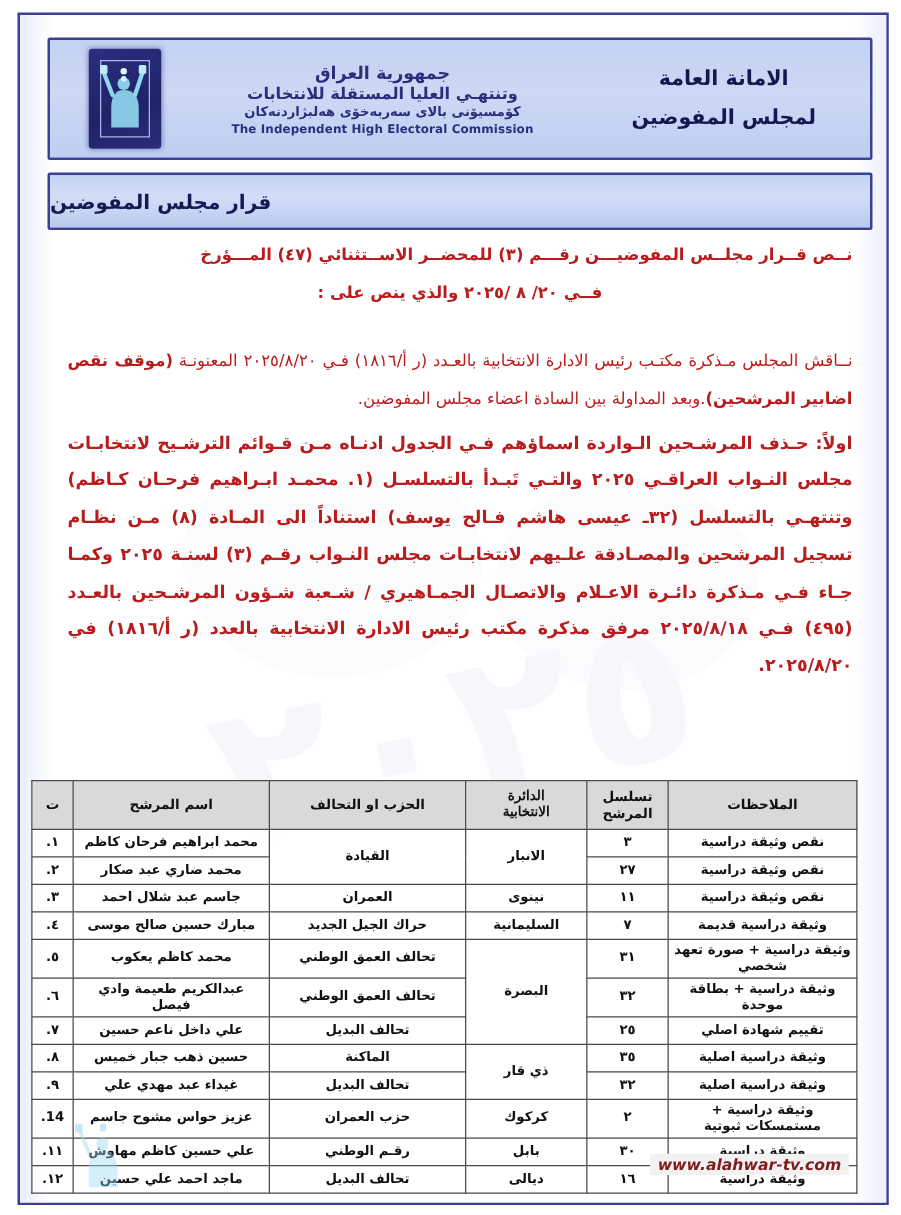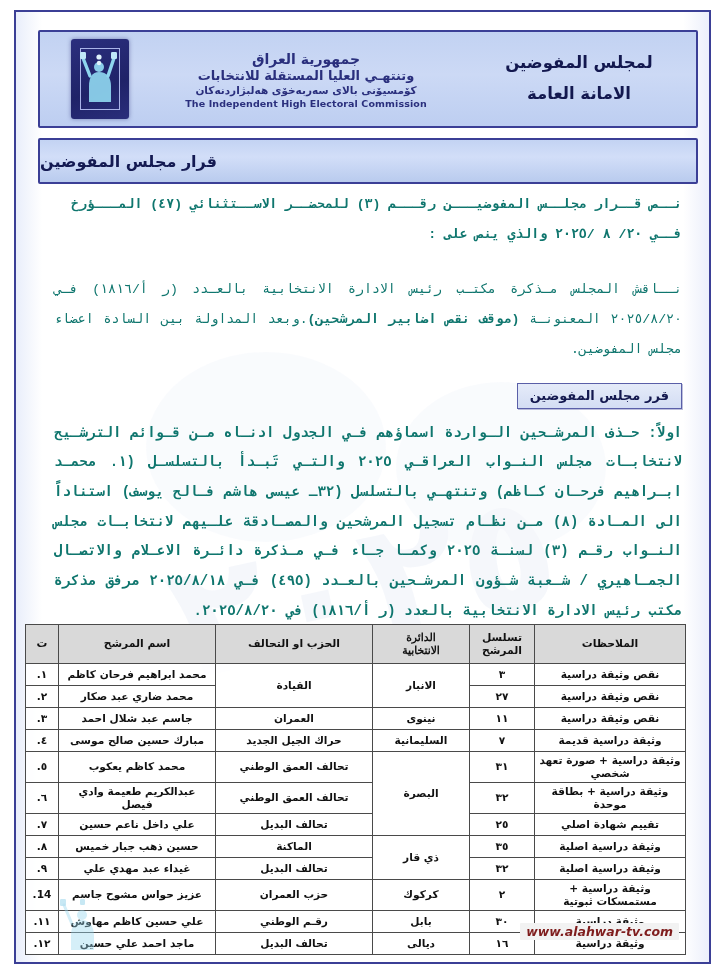--- a/index.html
+++ b/index.html
@@ -177,34 +177,33 @@
 
   
   .doc-body {
     position: absolute;
     left: 22px;
     top: 178px;
     width: 660px;
   }
   .para {
     font-size: 13.2px;
-    color: #0f766e;
+    color: #b91c1c;
     line-height: 2.25;
     text-align: justify;
     font-weight: bold;
     padding: 0 16px;
-    font-family: Liberation Mono, monospace;
   }
   .para.intro {
     text-align: justify;
     letter-spacing: 0.2px;
     margin-bottom: 26px;
   }
   .para.intro .l1 { display: block; text-align: justify; }
-  .para.intro .l2 { display: block; }
+  .para.intro .l2 { display: block; text-align: center; }
   .para.note {
     margin-bottom: 6px;
     font-weight: normal;
   }
   .para.note b { font-weight: bold; }
 
   
   .badge-row {
     padding: 0 16px;
     margin-top: 18px;
@@ -297,22 +296,22 @@
     <div class="watermark">
       <div class="wm-blob" style="left:130px;top:10px;width:240px;height:190px;"></div>
       <div class="wm-blob" style="left:380px;top:40px;width:210px;height:170px;"></div>
       <div class="wm-text">٢٠٢٥</div>
     </div>
 
     <div class="content">
 
       <div class="header">
         <div class="header-right">
+          <div>الامانة العامة</div>
           <div>لمجلس المفوضين</div>
-          <div>الامانة العامة</div>
         </div>
 
         <div class="header-titles">
           <div class="lg-line1">جمهورية العراق</div>
           <div class="lg-line2">وتنتهـي العليا المستقلة للانتخابات</div>
           <div class="lg-line3">كۆمسیۆنی بالای سەربەخۆی هەلبژاردنەكان</div>
           <div class="lg-line4">The Independent High Electoral Commission</div>
         </div>
 
         <div class="header-logo-wrap">
@@ -341,23 +340,20 @@
         <div class="para intro">
           <span class="l1">نــص قــرار مجلــس المفوضيـــن رقـــم (٣) للمحضــر الاســتثنائي (٤٧) المـــؤرخ</span>
           <span class="l2">فــي  ٢٠/ ٨ /٢٠٢٥ والذي ينص على :</span>
         </div>
 
         <div class="para note">
           <span>نــاقش المجلس مـذكرة مكتـب رئيس الادارة الانتخابية بالعـدد (ر أ/١٨١٦) فـي ٢٠٢٥/٨/٢٠ المعنونـة</span>
           <b>(موقف نقص اضابير المرشحين)</b><span>.وبعد المداولة بين السادة اعضاء مجلس المفوضين.</span>
         </div>
 
-        <div class="badge-row">
-          <div class="badge">قرر مجلس المفوضين</div>
-        </div>
 
         <div class="para main">اولاً: حـذف المرشـحين الـواردة اسماؤهم فـي الجدول ادنـاه مـن قـوائم الترشـيح لانتخابـات مجلس النـواب العراقـي ٢٠٢٥ والتـي تَبـدأ بالتسلسـل (١. محمـد ابـراهيم فرحـان كـاظم) وتنتهـي بالتسلسل (٣٢ـ عيسى هاشم فـالح يوسف) استناداً الى المـادة (٨) مـن نظـام تسجيل المرشحين والمصـادقة علـيهم لانتخابـات مجلس النـواب رقـم (٣) لسنـة ٢٠٢٥ وكمـا جـاء فـي مـذكرة دائـرة الاعـلام والاتصـال الجمـاهيري / شـعبة شـؤون المرشـحين بالعـدد (٤٩٥) فـي ٢٠٢٥/٨/١٨ مرفق مذكرة مكتب رئيس الادارة الانتخابية بالعدد (ر أ/١٨١٦) في ٢٠٢٥/٨/٢٠.</div>
       </div>
 
       <div class="table-wrap">
         <table class="cand">
           <thead>
             <tr>
               <th class="col-notes">الملاحظات</th>
               <th class="col-seq">

